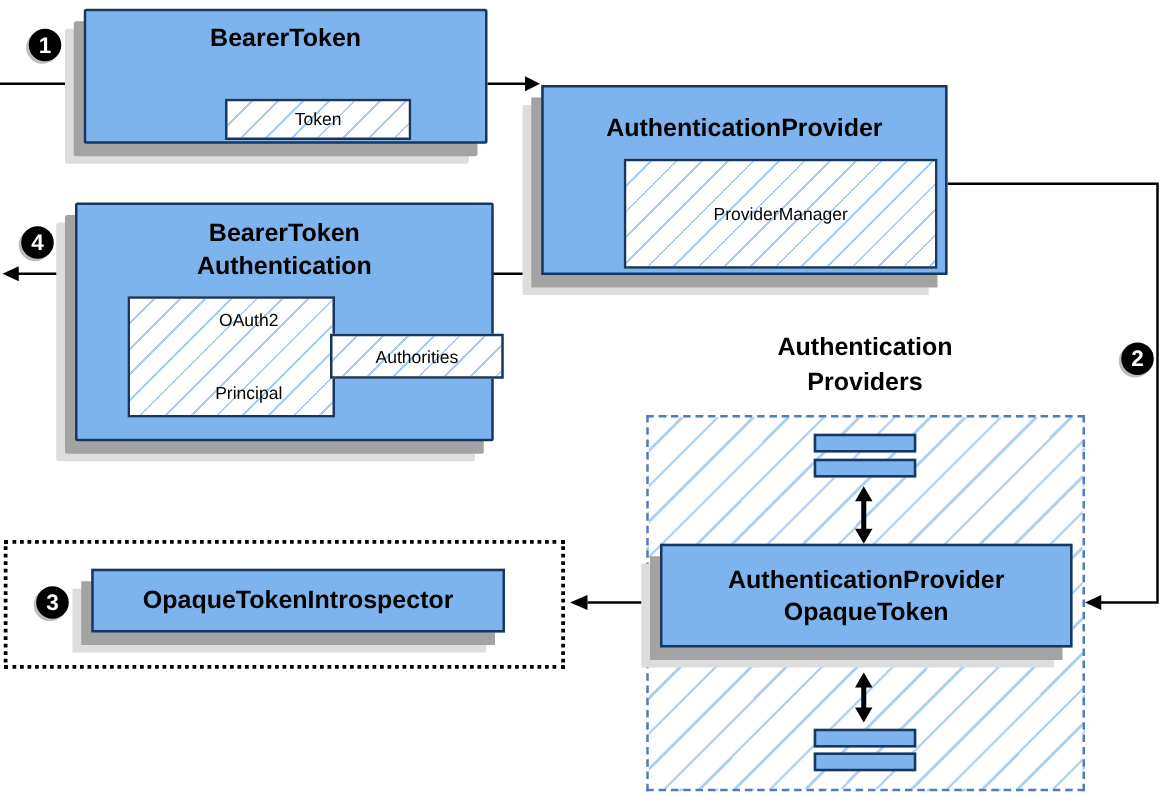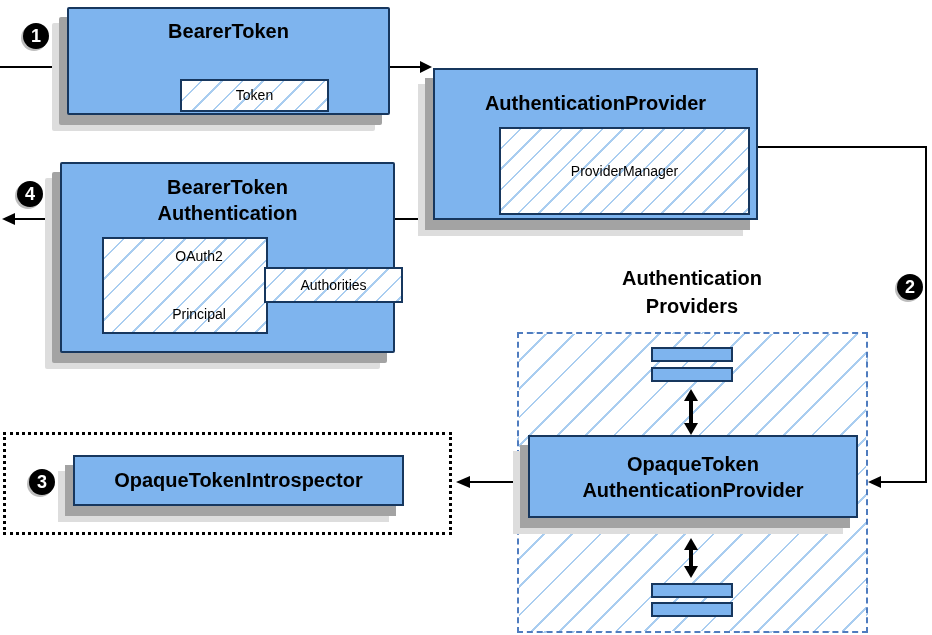--- a/index.html
+++ b/index.html
@@ -231,22 +231,22 @@
   <div class="group-label">
     <div>Authentication</div>
     <div>Providers</div>
   </div>
 
   <div class="bar" style="left:651px; top:347px;"></div>
   <div class="bar" style="left:651px; top:367px;"></div>
 
   <div class="node" id="node-otap">
     <div>
+      <div>AuthenticationProvider</div>
       <div>OpaqueToken</div>
-      <div>AuthenticationProvider</div>
     </div>
   </div>
 
   <div class="bar" style="left:651px; top:583px;"></div>
   <div class="bar" style="left:651px; top:602px;"></div>
 
   <div class="introspector-container"></div>
 
   <div class="node" id="node-oti">
     <span>OpaqueTokenIntrospector</span>

